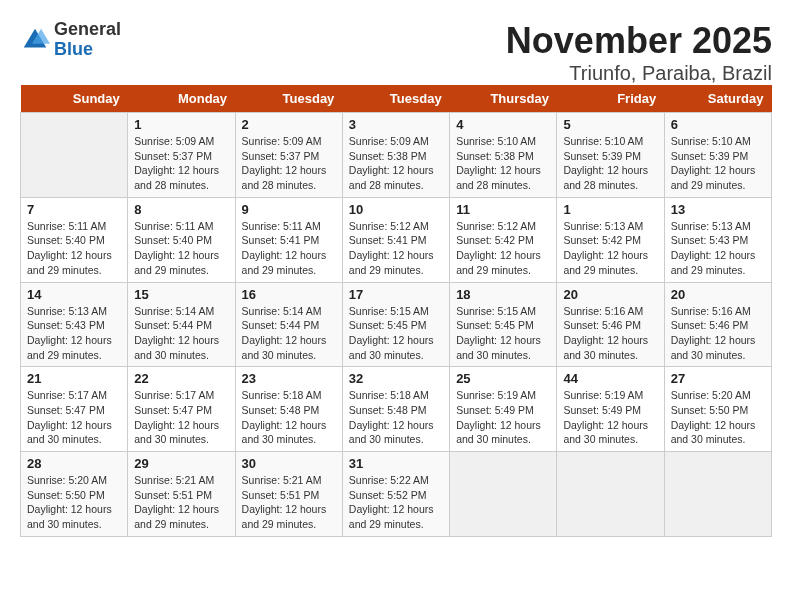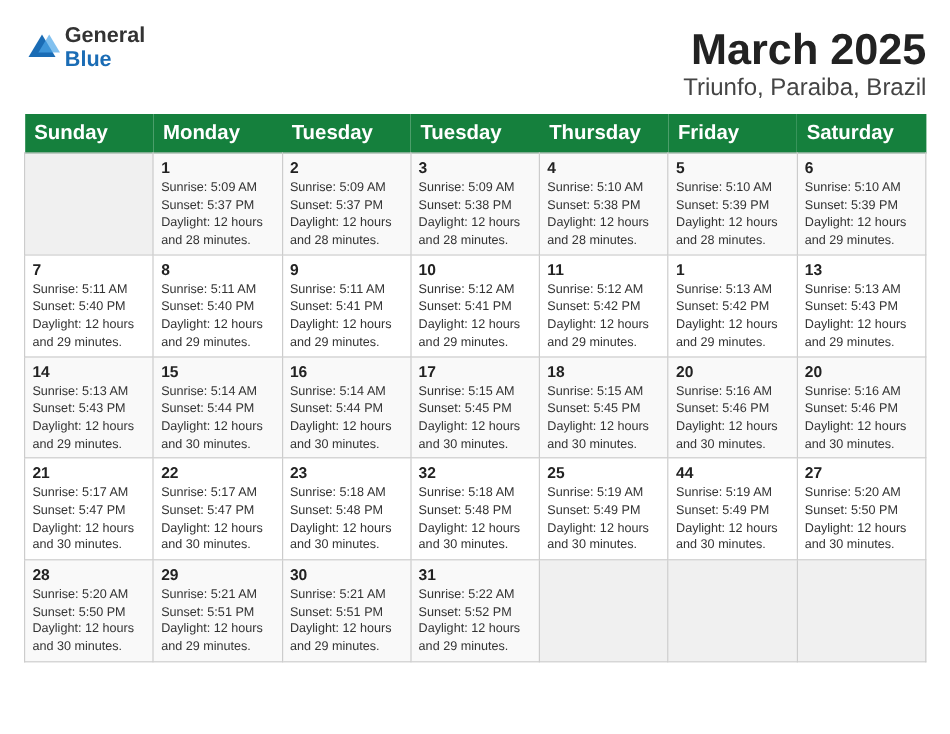--- a/index.html
+++ b/index.html
@@ -7,21 +7,20 @@
       font-family: Arial, sans-serif;
       background: #fff;
       width: 792px;
       min-height: 612px;
       padding: 20px;
     }
     .header {
       display: flex;
       justify-content: space-between;
       align-items: flex-start;
-      margin-bottom: 10px;
     }
     .logo {
       display: flex;
       align-items: center;
     }
     .logo-text {
       display: flex;
       flex-direction: column;
       font-size: 18px;
       font-weight: bold;
@@ -45,25 +44,25 @@
     .location {
       font-size: 20px;
       color: #444;
     }
     table {
       width: 100%;
       border-collapse: collapse;
       font-size: 11px;
     }
     thead tr th {
-      background-color: #15803d;
+      background-color: #c2410c;
       color: #fff;
       padding: 6px 8px;
-      text-align: left;
-      font-size: 17px;
+      text-align: right;
+      font-size: 13px;
       font-weight: bold;
     }
     tbody tr td {
       border: 1px solid #ccc;
       vertical-align: top;
       padding: 4px 6px;
       min-height: 70px;
       width: 14.28%;
     }
     tbody tr:nth-child(odd) td {
@@ -96,21 +95,21 @@
     <svg class="logo-icon" viewBox="0 0 40 40">
       <polygon points="20,5 35,30 5,30" fill="#1a6cb5"></polygon>
       <polygon points="28,5 40,25 16,25" fill="#4da6e8" opacity="0.7"></polygon>
     </svg>
     <div class="logo-text">
       <span class="logo-general">General</span>
       <span class="logo-blue">Blue</span>
     </div>
   </div>
   <div class="title-section">
-    <div class="month-title">March 2025</div>
+    <div class="month-title">November 2025</div>
     <div class="location">Triunfo, Paraiba, Brazil</div>
   </div>
 </div>
 
 <table>
   <thead>
     <tr>
     <th>Sunday</th>
         <th>Monday</th>
         <th>Tuesday</th>

